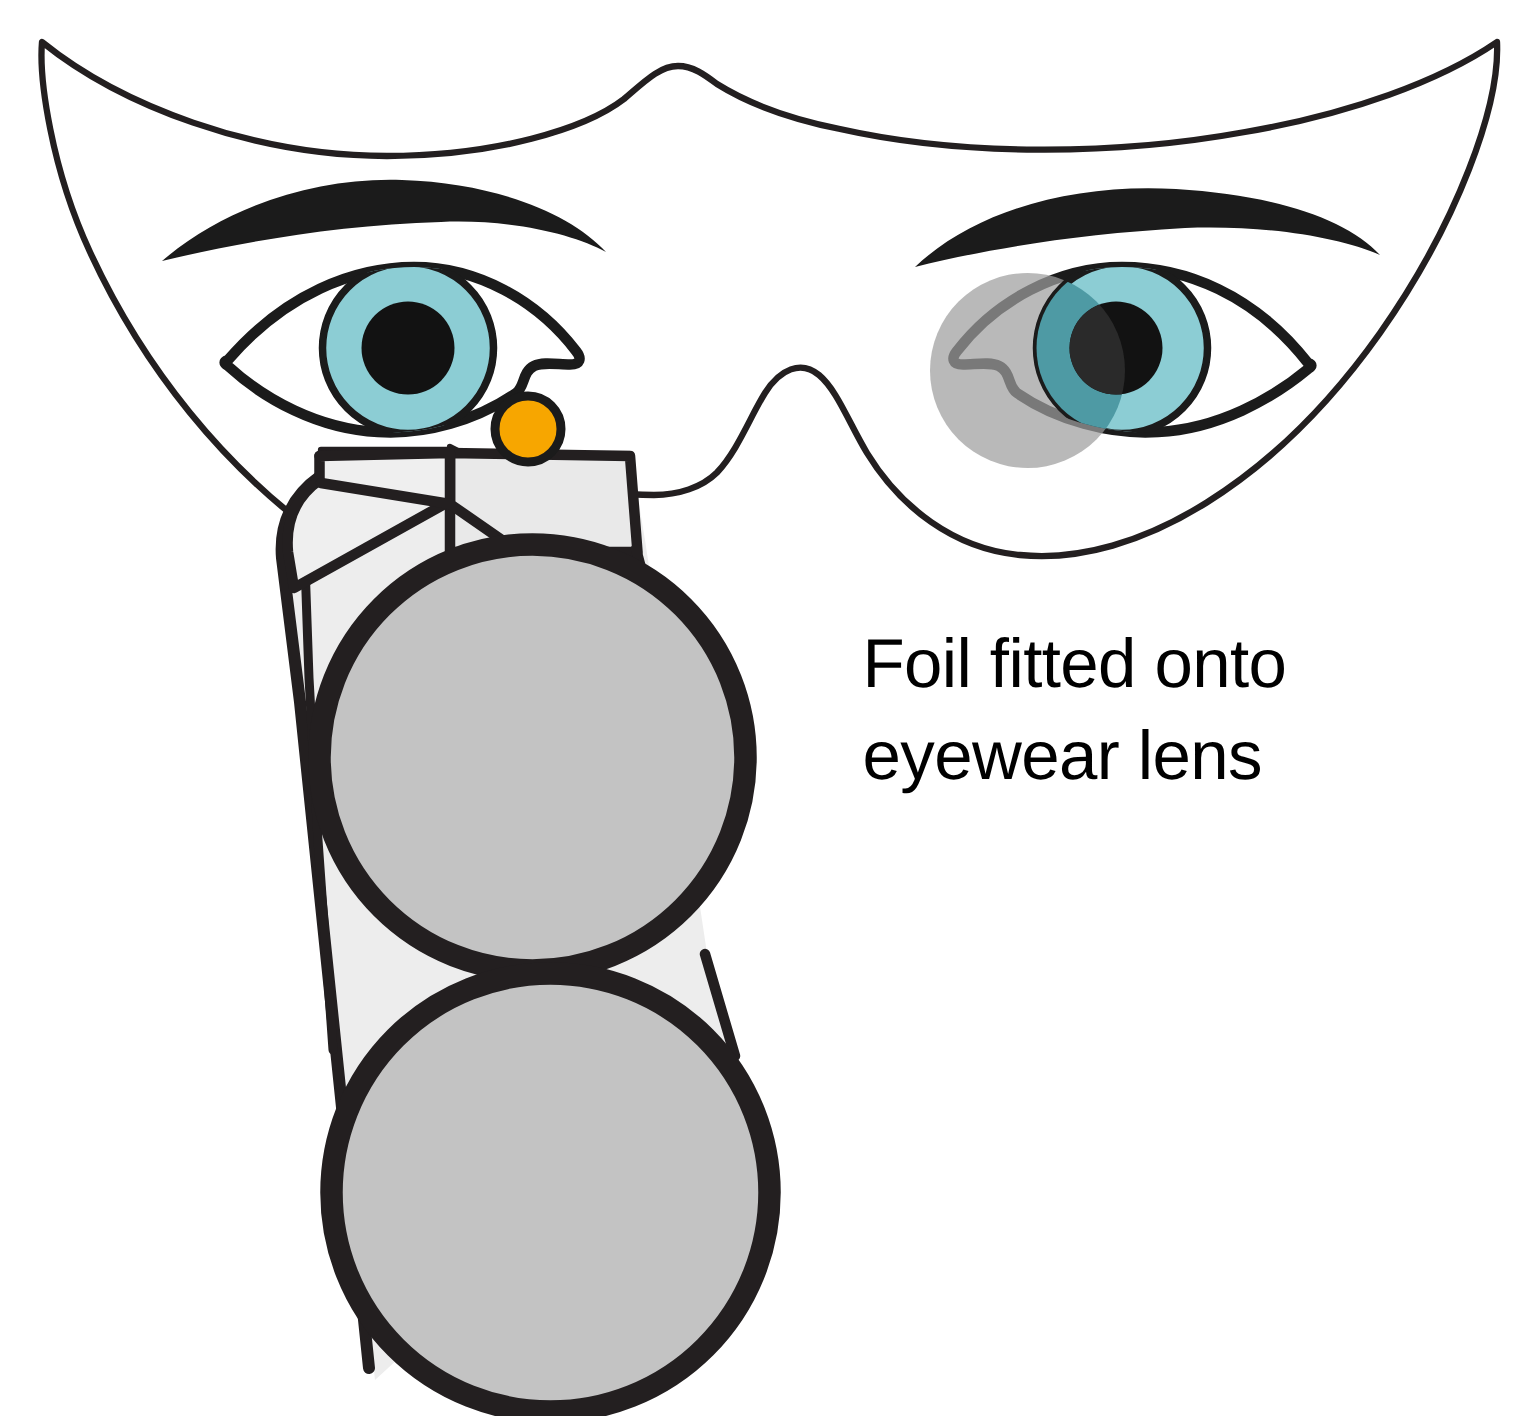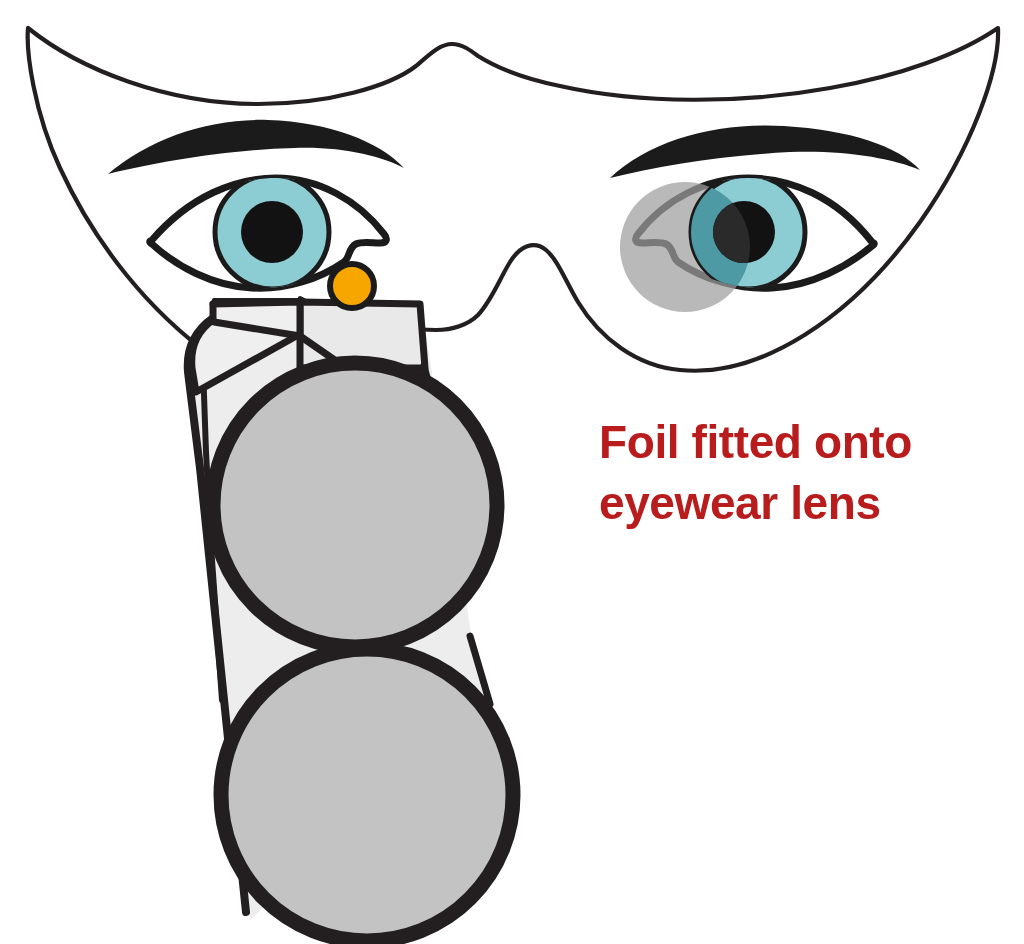--- a/index.html
+++ b/index.html
@@ -25,27 +25,26 @@
     top: 0;
     width: 1024px;
     height: 944px;
   }
   #caption {
     position: absolute;
     left: 575px;
     top: 412px;
     width: 420px;
     font-family: "Liberation Sans", sans-serif;
-    font-weight: bold;
+    font-weight: normal;
     font-size: 46px;
     line-height: 1.32;
     letter-spacing: -0.4px;
-    color: #b91c1c;
+    color: #000000;
     white-space: pre-line;
-    margin-left: 24px;
   }
 </style>
 </head>
 <body>
 
 <div id="stage">
 
   <svg id="art" viewBox="0 0 1024 944" xmlns="http://www.w3.org/2000/svg">
 
     <path d="M 28 28

